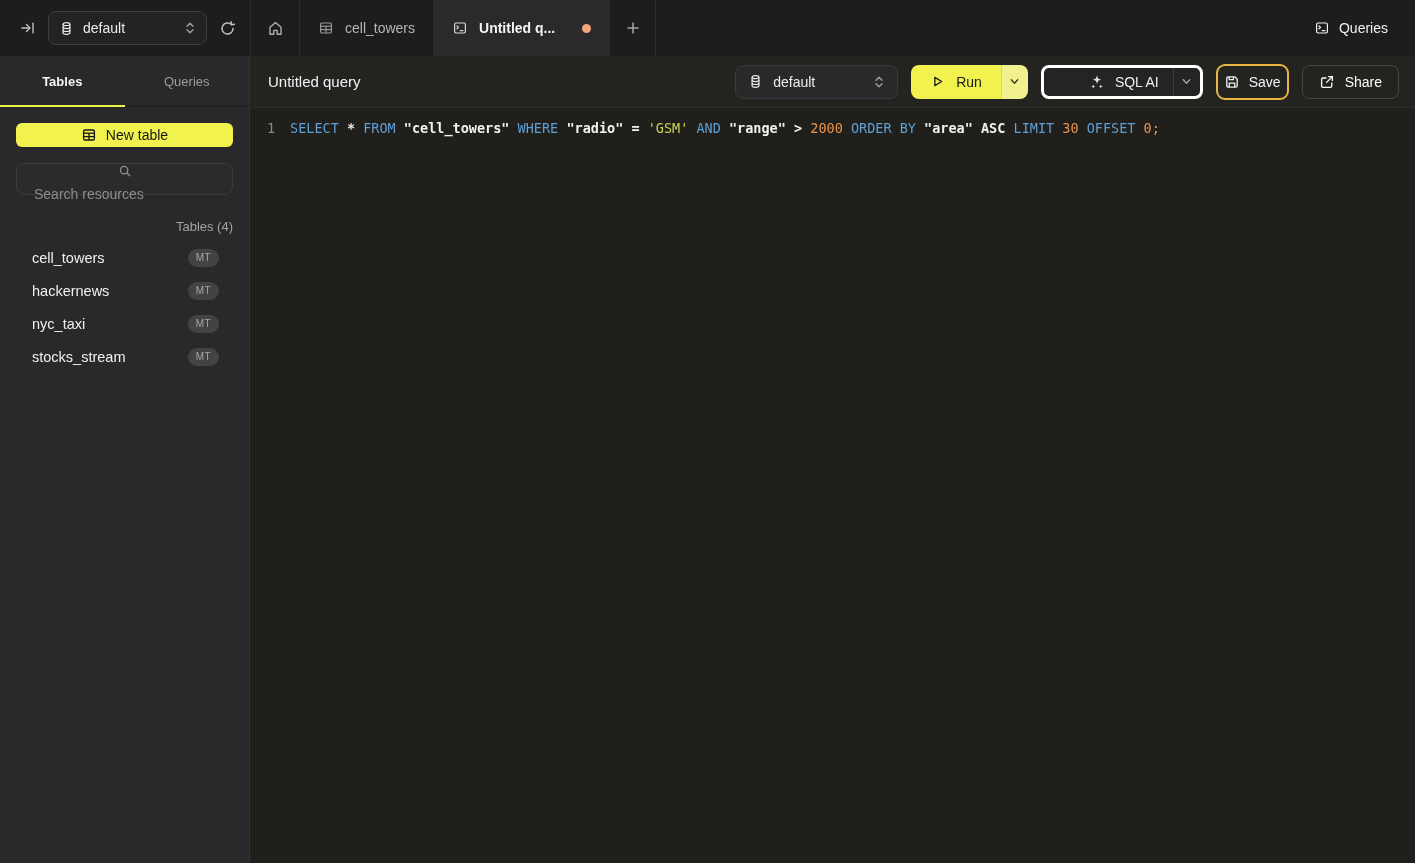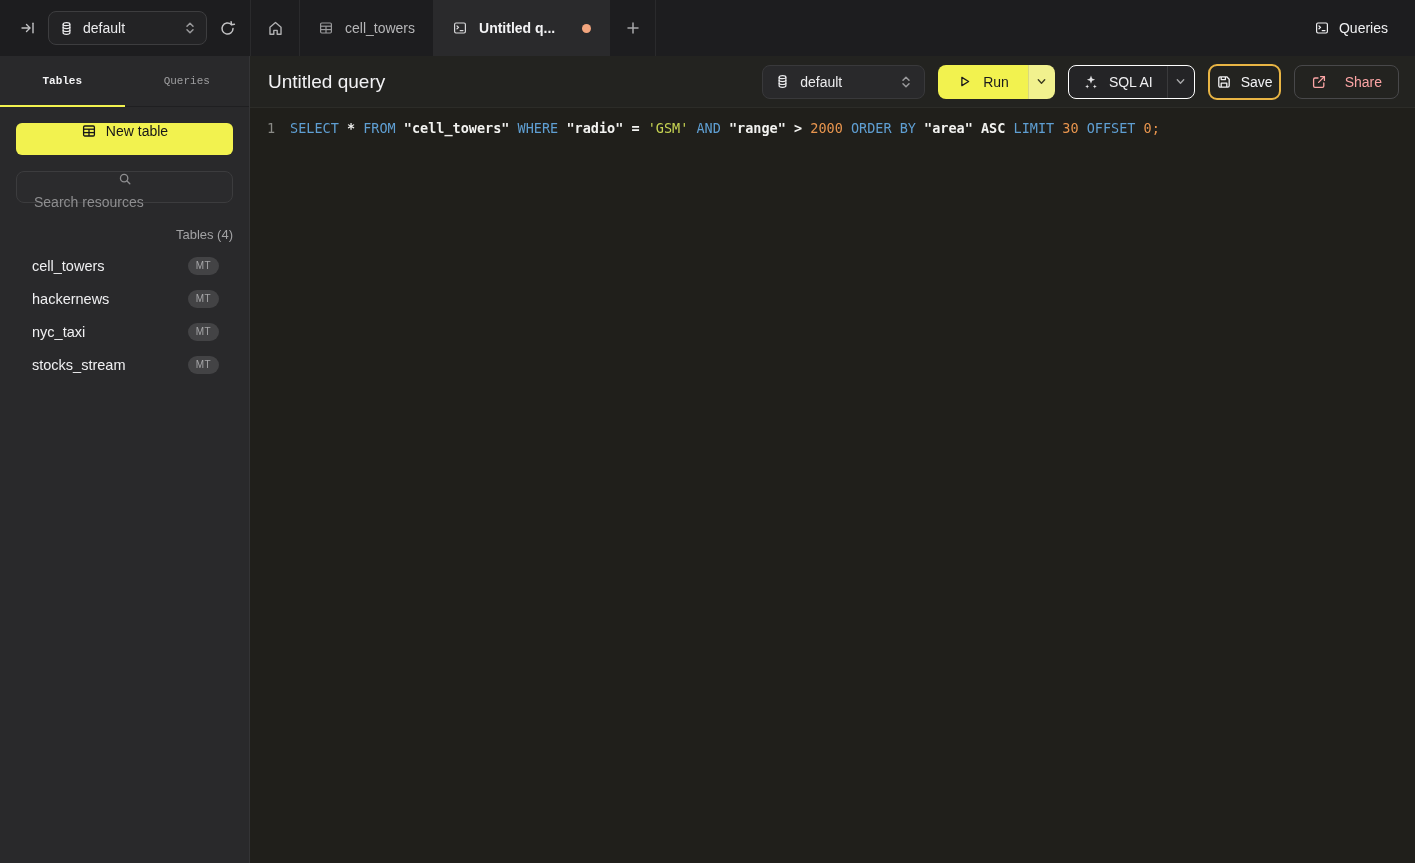--- a/index.html
+++ b/index.html
@@ -25,60 +25,60 @@
   .topbar-right { margin-left: auto; display: flex; align-items: center; gap: 9px; padding-right: 27px;
                   color: #f0f0f2; font-size: 14px; font-weight: 500; cursor: pointer; }
 
   
   .main { display: flex; flex: 1; min-height: 0; }
 
   
   .sidebar { width: 250px; flex-shrink: 0; background: #29292b; border-right: 1px solid #343436;
              display: flex; flex-direction: column; }
   .sidebar-tabs { height: 51px; flex-shrink: 0; display: flex; border-bottom: 1px solid #1f1f21; }
-  .sidebar-tab { flex: 1; display: flex; align-items: center; justify-content: center; font-size: 11px;
-                 color: #9c9c9e; position: relative; cursor: pointer; font-family: Liberation Mono, monospace; }
+  .sidebar-tab { flex: 1; display: flex; align-items: center; justify-content: center; font-size: 13px;
+                 color: #9c9c9e; position: relative; cursor: pointer; }
   .sidebar-tab.active { color: #f4f4f6; font-weight: 700; }
   .sidebar-tab.active::after { content: ""; position: absolute; left: 0; right: 0; bottom: -1px; height: 2px; background: #f2f24f; }
-  .btn-new-table { margin: 16px; height: 32px; flex-shrink: 0; border-radius: 6px; background: #f2f24f; border: none;
-                   color: #161618; display: flex; justify-content: center; gap: 9px;
+  .btn-new-table { margin: 16px; height: 24px; flex-shrink: 0; border-radius: 6px; background: #f2f24f; border: none;
+                   color: #161618; display: flex; align-items: center; justify-content: center; gap: 9px;
                    font-size: 14px; font-weight: 500; font-family: inherit; cursor: pointer; }
   .search { margin: 0 16px; height: 32px; flex-shrink: 0; border: 1px solid #3c3c3e; border-radius: 8px; background: #2b2b2d;
             display: flex; align-items: center; gap: 8px; padding: 0 10px; color: #8e8e90; flex-direction: column; }
   .search input { background: transparent; border: none; outline: none; color: #d8d8da; font-size: 14px;
                   font-family: inherit; flex: 1; min-width: 0; }
   .search input::placeholder { color: #8e8e90; }
   .section-label { margin: 24px 16px 7px 32px; color: #a2a2a4; font-size: 13px; text-align: right; }
   .table-row { height: 33px; flex-shrink: 0; display: flex; align-items: center; justify-content: space-between;
                padding: 0 30px 0 32px; color: #f0f0f2; font-size: 14.5px; cursor: pointer; }
   .badge { background: #434345; color: #a6a6a8; font-size: 10px; font-weight: 400; letter-spacing: 0.4px;
            padding: 3px 8px 4px; border-radius: 9px; }
 
   
   .content { flex: 1; display: flex; flex-direction: column; min-width: 0; }
   .toolbar { height: 52px; flex-shrink: 0; background: #232320; border-bottom: 1px solid #2c2c28;
              display: flex; align-items: center; padding: 0 16px 0 18px; gap: 13px; }
-  .toolbar-title { color: #f2f2f4; font-size: 19px; margin-right: auto; }
+  .toolbar-title { color: #f2f2f4; font-size: 15px; margin-right: auto; }
   .tb-select { width: 163px; height: 34px; background: #29292b; border: 1px solid #39393b; border-radius: 8px;
                display: flex; align-items: center; gap: 10px; padding: 0 12px; color: #ececee; font-size: 14px; cursor: pointer; }
   .run-group { display: flex; height: 34px; border-radius: 8px; overflow: hidden; }
   .run-main { background: #f2f24f; color: #1a1a1c; border: none; display: flex; align-items: center; gap: 11px;
               padding: 0 19px; font-size: 14px; font-weight: 500; font-family: inherit; cursor: pointer; }
   .run-caret { background: #f1f18e; border: none; border-left: 1px solid rgba(0,0,0,0.10); width: 27px;
                display: flex; align-items: center; justify-content: center; color: #3a3a20; cursor: pointer; }
-  .sqlai-group { display: flex; height: 34px; border: 1px solid #ffffff; border-radius: 8px; overflow: hidden; background: #242426; }
+  .sqlai-group { display: flex; height: 34px; border: 3px solid #ffffff; border-radius: 8px; overflow: hidden; background: #242426; padding-left: 31px; }
   .sqlai-main { display: flex; align-items: center; gap: 10px; padding: 0 14px; color: #f0f0f2; font-size: 14px;
                 font-weight: 500; background: none; border: none; font-family: inherit; cursor: pointer; }
   .sqlai-caret { width: 27px; border: none; border-left: 1px solid #3a3a3c; background: none; display: flex;
                  align-items: center; justify-content: center; color: #a8a8aa; cursor: pointer; }
   .btn-save { height: 36px; border: 2px solid #e9b544; border-radius: 9px; background: transparent;
               display: flex; align-items: center; gap: 9px; padding: 0 6px; color: #f2f2f4; font-size: 14px;
               font-weight: 500; font-family: inherit; cursor: pointer; }
   .btn-share { height: 34px; border: 1px solid #48484a; border-radius: 8px; background: transparent;
-               display: flex; align-items: center; gap: 18px; padding: 0 16px; color: #fca5a5; font-size: 14px;
+               display: flex; align-items: center; gap: 10px; padding: 0 16px; color: #ffffff; font-size: 14px;
                font-weight: 500; font-family: inherit; cursor: pointer; text-align: center; }
 
   
   .editor { flex: 1; background: #201f1b; padding-top: 10px; font-family: "DejaVu Sans Mono", monospace;
             font-size: 13.5px; line-height: 20px; cursor: text; }
   .code-line { display: flex; }
   .line-num { padding-left: 17px; width: 30px; flex-shrink: 0; color: #8a8a86; }
   .line-code { margin-left: 10px; white-space: pre; }
   .tok-kw { color: #5f9fd3; }
   .tok-ident { color: #f2f2f0; font-weight: 700; }

